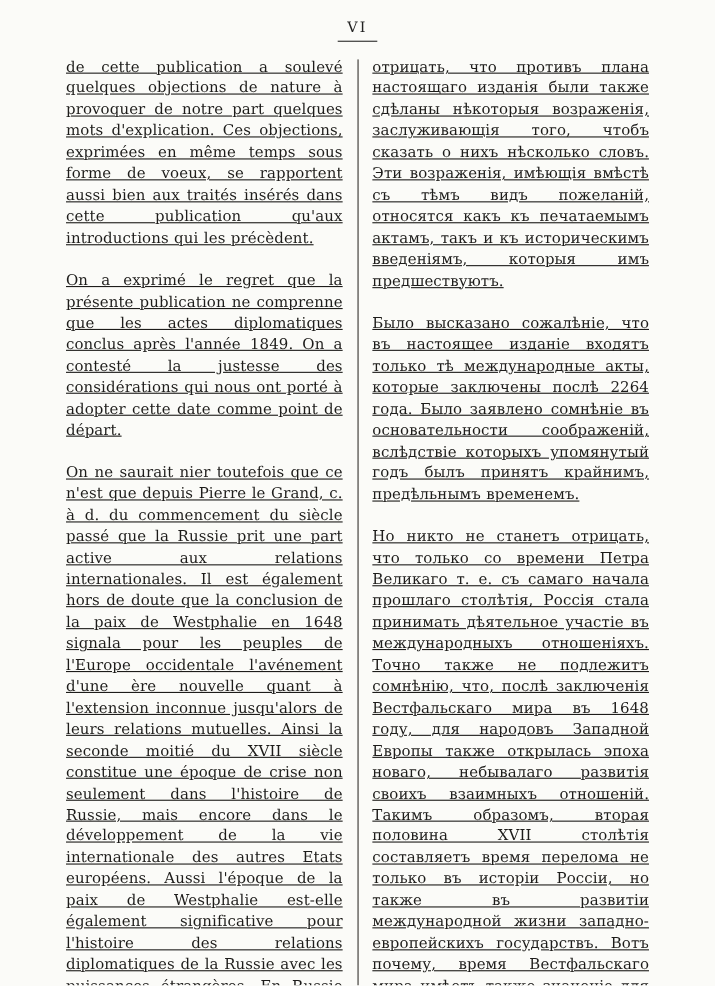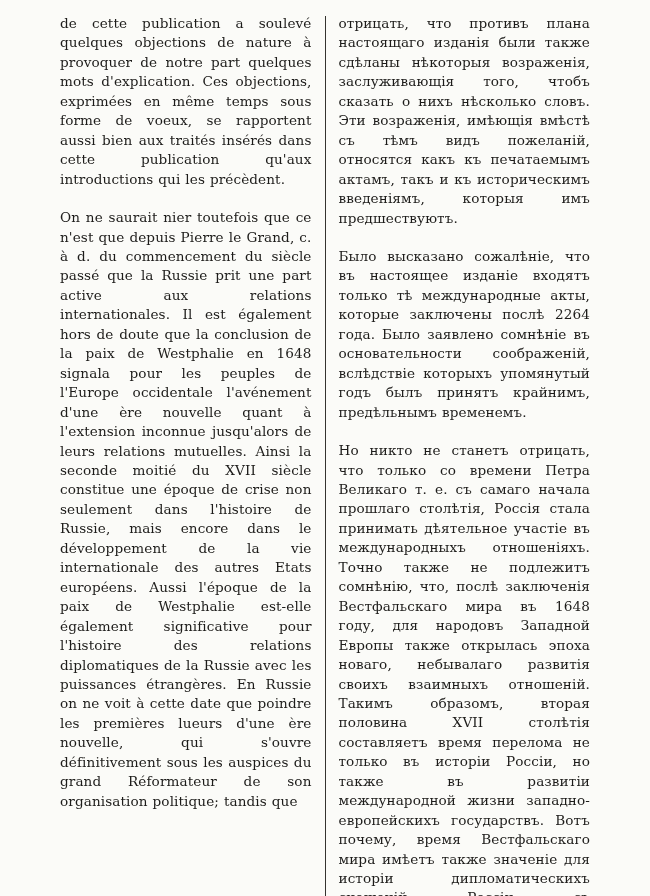--- a/index.html
+++ b/index.html
@@ -42,40 +42,46 @@
     flex: 1 1 0;
     font-size: 13.6px;
     line-height: 19.45px;
     text-align: justify;
     letter-spacing: 0.1px;
     word-spacing: 0.5px;
   }
   .col p {
     margin: 0;
     text-indent: 0;
+    text-decoration: underline;
   }
   .col p + p {
     margin-top: 19px;
   }
   .divider {
     width: 1px;
     background: #35332f;
     margin: 2px 13px 0 13px;
   }
 </style>
 </head>
 <body>
 
 <div class="page">
 
+  <div class="header">
+    <span class="page-number">VI</span>
+    <div class="header-rule"></div>
+  </div>
 
   <div class="columns">
 
     <div class="col">
       <p>de cette publication a soulevé quelques objections de nature à provoquer de notre part quelques mots d'explication. Ces objections, exprimées en même temps sous forme de voeux, se rapportent aussi bien aux traités insérés dans cette publication qu'aux introductions qui les précèdent.</p>
+      <p>On a exprimé le regret que la présente publication ne comprenne que les actes diplomatiques conclus après l'année 1849. On a contesté la justesse des considérations qui nous ont porté à adopter cette date comme point de départ.</p>
       <p>On ne saurait nier toutefois que ce n'est que depuis Pierre le Grand, c. à d. du commencement du siècle passé que la Russie prit une part active aux relations internationales. Il est également hors de doute que la conclusion de la paix de Westphalie en 1648 signala pour les peuples de l'Europe occidentale l'avénement d'une ère nouvelle quant à l'extension inconnue jusqu'alors de leurs relations mutuelles. Ainsi la seconde moitié du XVII siècle constitue une époque de crise non seulement dans l'histoire de Russie, mais encore dans le développement de la vie internationale des autres Etats européens. Aussi l'époque de la paix de Westphalie est-elle également significative pour l'histoire des relations diplomatiques de la Russie avec les puissances étrangères. En Russie on ne voit à cette date que poindre les premières lueurs d'une ère nouvelle, qui s'ouvre définitivement sous les auspices du grand Réformateur de son organisation politique; tandis que</p>
     </div>
 
     <div class="divider"></div>
 
     <div class="col">
       <p>отрицать, что противъ плана настоящаго изданія были также сдѣланы нѣкоторыя возраженія, заслуживающія того, чтобъ сказать о нихъ нѣсколько словъ. Эти возраженія, имѣющія вмѣстѣ съ тѣмъ видъ пожеланій, относятся какъ къ печатаемымъ актамъ, такъ и къ историческимъ введеніямъ, которыя имъ предшествуютъ.</p>
       <p>Было высказано сожалѣніе, что въ настоящее изданіе входятъ только тѣ международные акты, которые заключены послѣ 2264 года. Было заявлено сомнѣніе въ основательности соображеній, вслѣдствіе которыхъ упомянутый годъ былъ принятъ крайнимъ, предѣльнымъ временемъ.</p>
       <p>Но никто не станетъ отрицать, что только со времени Петра Великаго т. е. съ самаго начала прошлаго столѣтія, Россія стала принимать дѣятельное участіе въ международныхъ отношеніяхъ. Точно также не подлежитъ сомнѣнію, что, послѣ заключенія Вестфальскаго мира въ 1648 году, для народовъ Западной Европы также открылась эпоха новаго, небывалаго развитія своихъ взаимныхъ отношеній. Такимъ образомъ, вторая половина XVII столѣтія составляетъ время перелома не только въ исторіи Россіи, но также въ развитіи международной жизни западно-европейскихъ государствъ. Вотъ почему, время Вестфальскаго мира имѣетъ также значеніе для исторіи дипломатическихъ сношеній Россіи съ иностранными державами. Только въ это время для Россіи показываются первые проблески зари новой эпохи, вполнѣ открываемой Великимъ Преобразователемъ русскаго государственнаго быта, между тѣмъ какъ на Западѣ Европы довольно</p>
     </div>

